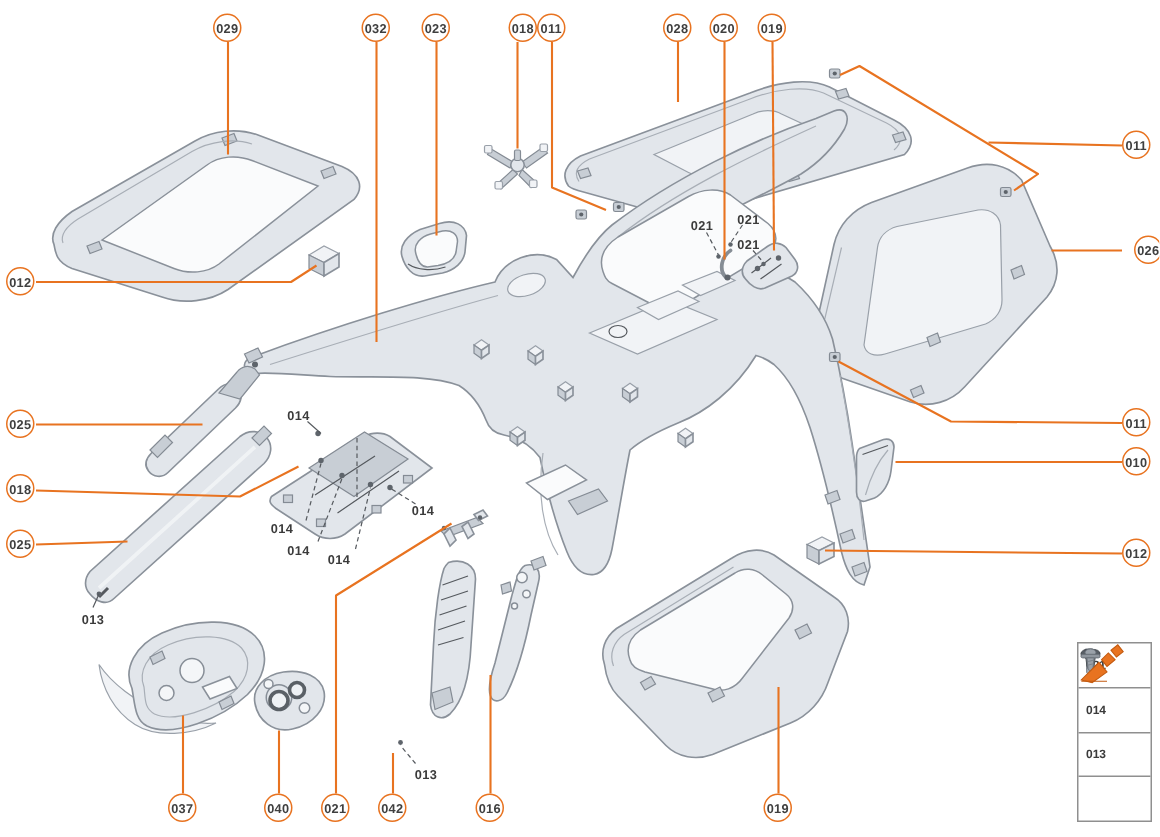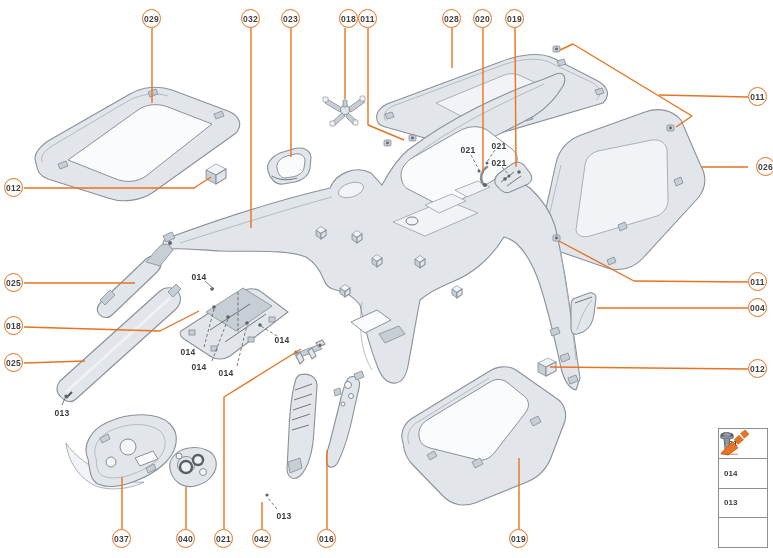--- a/index.html
+++ b/index.html
@@ -322,21 +322,21 @@
   <div class="callout" style="left:241px;top:9px">032</div>
   <div class="callout" style="left:281px;top:9px">023</div>
   <div class="callout" style="left:339px;top:9px">018</div>
   <div class="callout" style="left:358px;top:9px">011</div>
   <div class="callout" style="left:442px;top:9px">028</div>
   <div class="callout" style="left:473px;top:9px">020</div>
   <div class="callout" style="left:505px;top:9px">019</div>
   <div class="callout" style="left:748px;top:87px">011</div>
   <div class="callout" style="left:756px;top:157px">026</div>
   <div class="callout" style="left:748px;top:272px">011</div>
-  <div class="callout" style="left:748px;top:298px">004</div>
+  <div class="callout" style="left:748px;top:298px">010</div>
   <div class="callout" style="left:748px;top:359px">012</div>
   <div class="callout" style="left:4px;top:178px">012</div>
   <div class="callout" style="left:4px;top:273px">025</div>
   <div class="callout" style="left:4px;top:316px">018</div>
   <div class="callout" style="left:4px;top:353px">025</div>
   <div class="callout" style="left:112px;top:529px">037</div>
   <div class="callout" style="left:176px;top:529px">040</div>
   <div class="callout" style="left:214px;top:529px">021</div>
   <div class="callout" style="left:252px;top:529px">042</div>
   <div class="callout" style="left:317px;top:529px">016</div>

